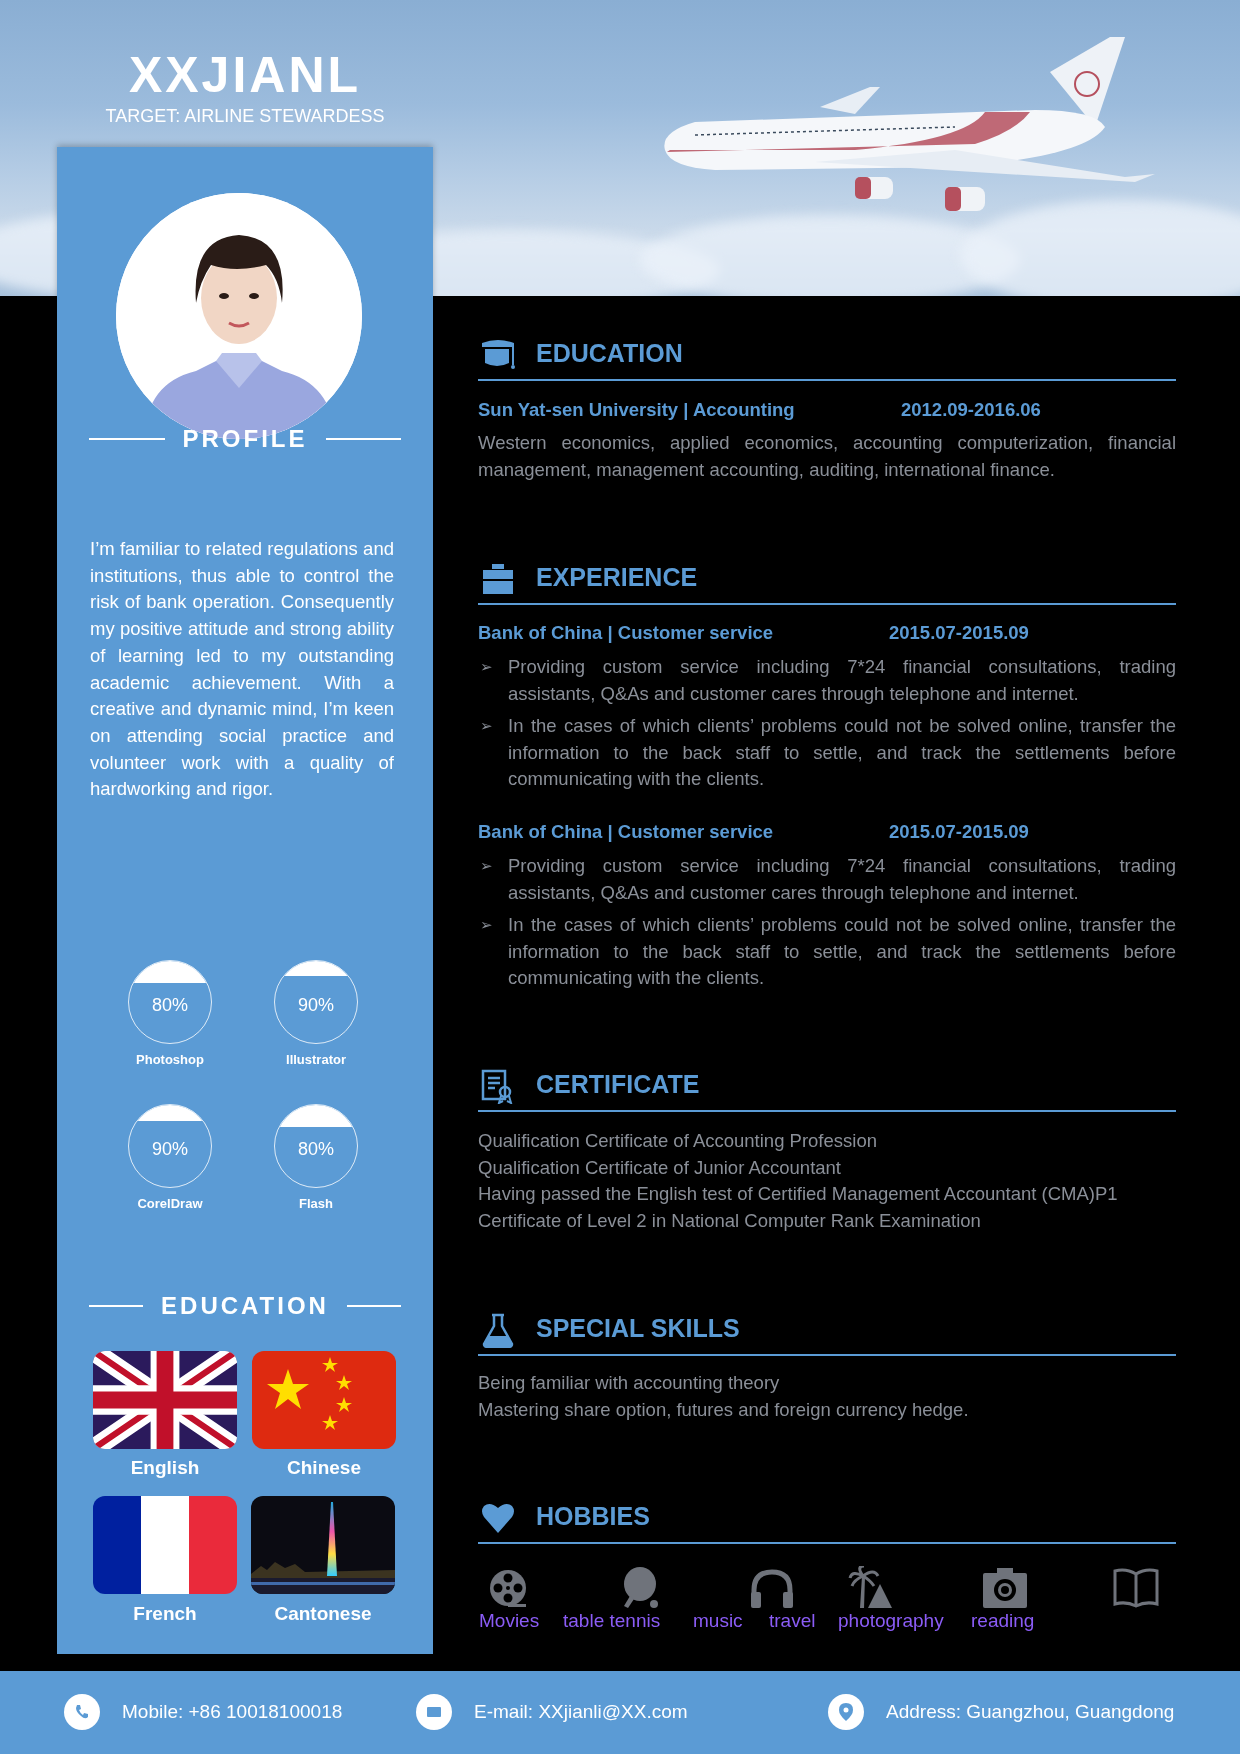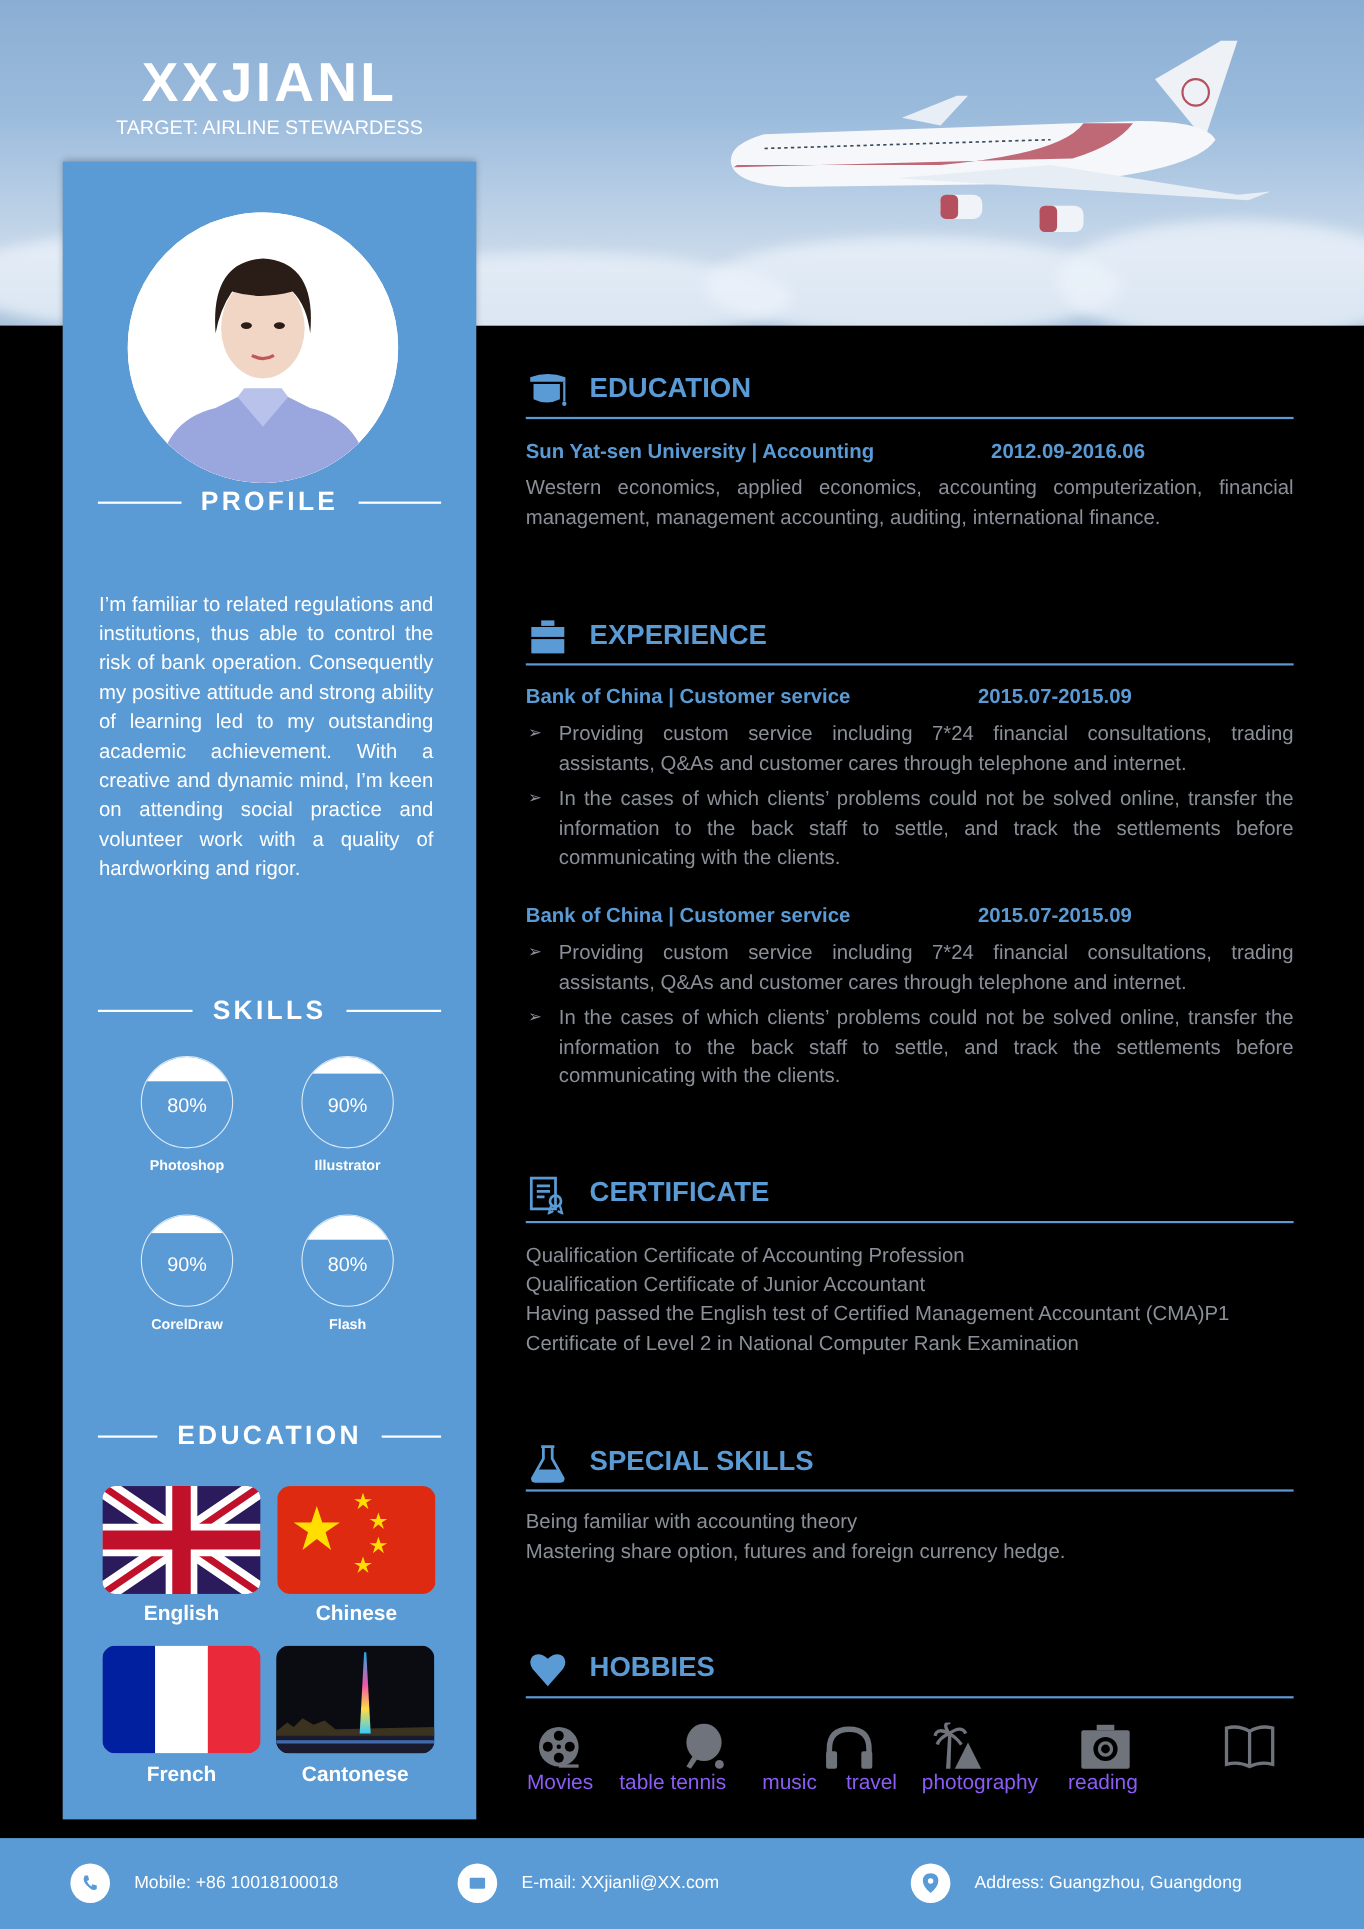--- a/index.html
+++ b/index.html
@@ -45,21 +45,21 @@
   .bullets{position:absolute;left:478px;width:698px;color:#8a8f98;font-size:18.5px;line-height:26.5px;list-style:none;}
   .bullets li{position:relative;padding-left:30px;text-align:justify;margin-bottom:6px;}
   .bullets li .arr{position:absolute;left:2px;top:0;color:#8a8f98;font-size:15px;}
   .lines{position:absolute;left:478px;width:698px;color:#8a8f98;font-size:18.5px;line-height:26.5px;}
 
   .hobby-ico{position:absolute;top:1566px;width:48px;height:44px;}
   .hobby-lbl{position:absolute;top:1610px;color:#8b5cf6;font-size:19px;}
 
   
   .footer{position:absolute;left:0;top:1671px;width:1240px;height:83px;background:#5b9bd5;}
-  .contact{position:absolute;top:23px;display:flex;align-items:center;color:#fff;font-size:16px;}
+  .contact{position:absolute;top:23px;display:flex;align-items:center;color:#fff;font-size:19px;}
   .contact .cic{width:36px;height:36px;border-radius:50%;background:#fff;margin-right:22px;display:flex;align-items:center;justify-content:center;}
 </style>
 </head>
 <body>
 
 <div class="banner">
   <div class="cloud" style="left:-40px;top:210px;width:380px;height:90px;"></div>
   <div class="cloud" style="left:300px;top:230px;width:420px;height:80px;"></div>
   <div class="cloud" style="left:640px;top:215px;width:380px;height:90px;"></div>
   <div class="cloud" style="left:960px;top:200px;width:330px;height:110px;"></div>
@@ -88,32 +88,27 @@
       <path d="M28 246 Q30 190 80 178 L100 168 L146 168 L166 178 Q216 190 220 246 Z" fill="#9aa7df"></path>
       <path d="M100 168 L123 195 L146 168 L140 160 L106 160 Z" fill="#b8c2ea"></path>
       <ellipse cx="123" cy="105" rx="38" ry="46" fill="#f1d6c5"></ellipse>
       <path d="M80 110 Q75 45 123 42 Q172 45 166 110 Q163 85 150 72 Q120 80 95 72 Q84 88 80 110 Z" fill="#2a1c17"></path>
       <ellipse cx="108" cy="103" rx="5" ry="3" fill="#2a1c17"></ellipse>
       <ellipse cx="138" cy="103" rx="5" ry="3" fill="#2a1c17"></ellipse>
       <path d="M113 130 Q123 136 133 130" stroke="#c2575b" stroke-width="3" fill="none"></path>
     </svg>
   </div>
 
-  <div class="side-title" style="top:296px;">
+  <div class="side-title" style="top:278px;">
     <span class="ln"></span>
     <span>PROFILE</span>
     <span class="ln"></span>
   </div>
   <div class="profile">I’m familiar to related regulations and institutions, thus able to control the risk of bank operation. Consequently my positive attitude and strong ability of learning led to my outstanding academic achievement. With a creative and dynamic mind, I’m keen on attending social practice and volunteer work with a quality of hardworking and rigor.</div>
 
-  <div class="side-title" style="top:758px;">
-    <span class="ln"></span>
-    <span>SKILLS</span>
-    <span class="ln"></span>
-  </div>
 
   <div class="skill" style="left:53px;top:813px;">
     <div class="gauge">
         <div class="fill" style="height:22px;"></div>
         <div class="pct">80%</div>
       </div>
     <div class="lbl">Photoshop</div>
   </div>
   <div class="skill" style="left:199px;top:813px;">
     <div class="gauge">

